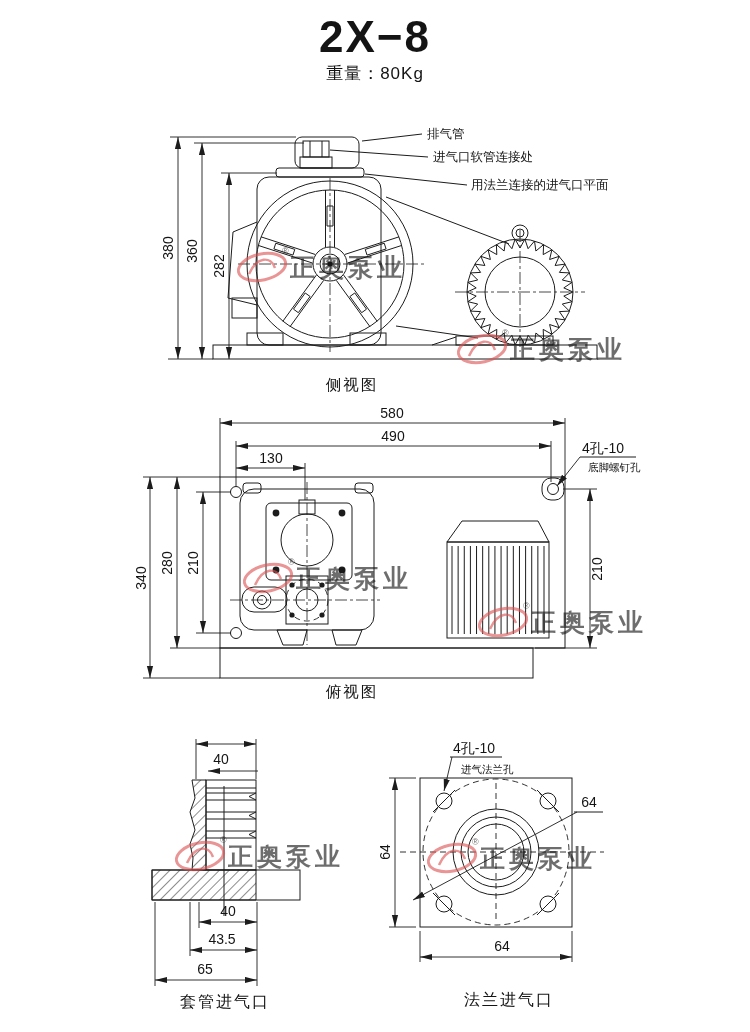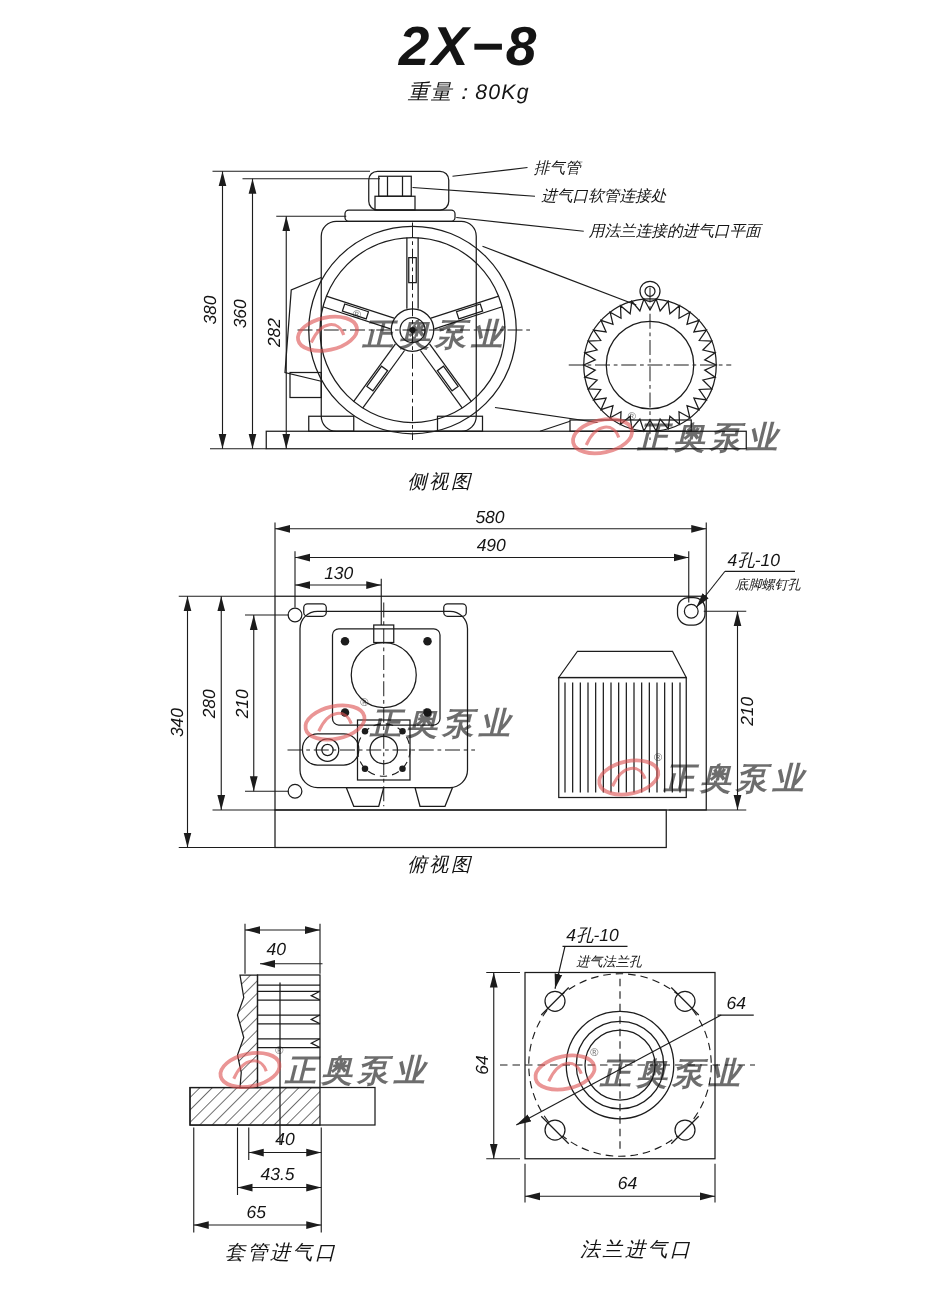--- a/index.html
+++ b/index.html
@@ -1,17 +1,17 @@
 <!DOCTYPE html>
 <html><head>
 <meta charset="utf-8">
 <style>
   html,body{margin:0;padding:0;background:#ffffff;}
   .page{position:relative;width:750px;height:1032px;background:#fff;overflow:hidden;
-        font-family:"Liberation Sans","DejaVu Sans",sans-serif;font-style:italic;}
+        font-family:"Liberation Sans","DejaVu Sans",sans-serif;}
   svg text{font-family:"Liberation Sans","DejaVu Sans",sans-serif;fill:#141414;}
   .ln{stroke:#1c1c1c;stroke-width:1;fill:none;}
   .lnw{stroke:#1c1c1c;stroke-width:1;fill:#ffffff;}
   .dim{stroke:#1c1c1c;stroke-width:0.9;fill:none;}
   .cl{stroke:#1c1c1c;stroke-width:0.8;fill:none;stroke-dasharray:12 3 3 3;}
   .dsh{stroke:#1c1c1c;stroke-width:0.9;fill:none;stroke-dasharray:6 4;}
   .hatchy{stroke:#1c1c1c;stroke-width:1;}
   .dot{fill:#1c1c1c;stroke:none;}
   .t-title{font-size:44px;font-weight:bold;letter-spacing:2px;}
   .t-weight{font-size:17px;letter-spacing:1px;}

